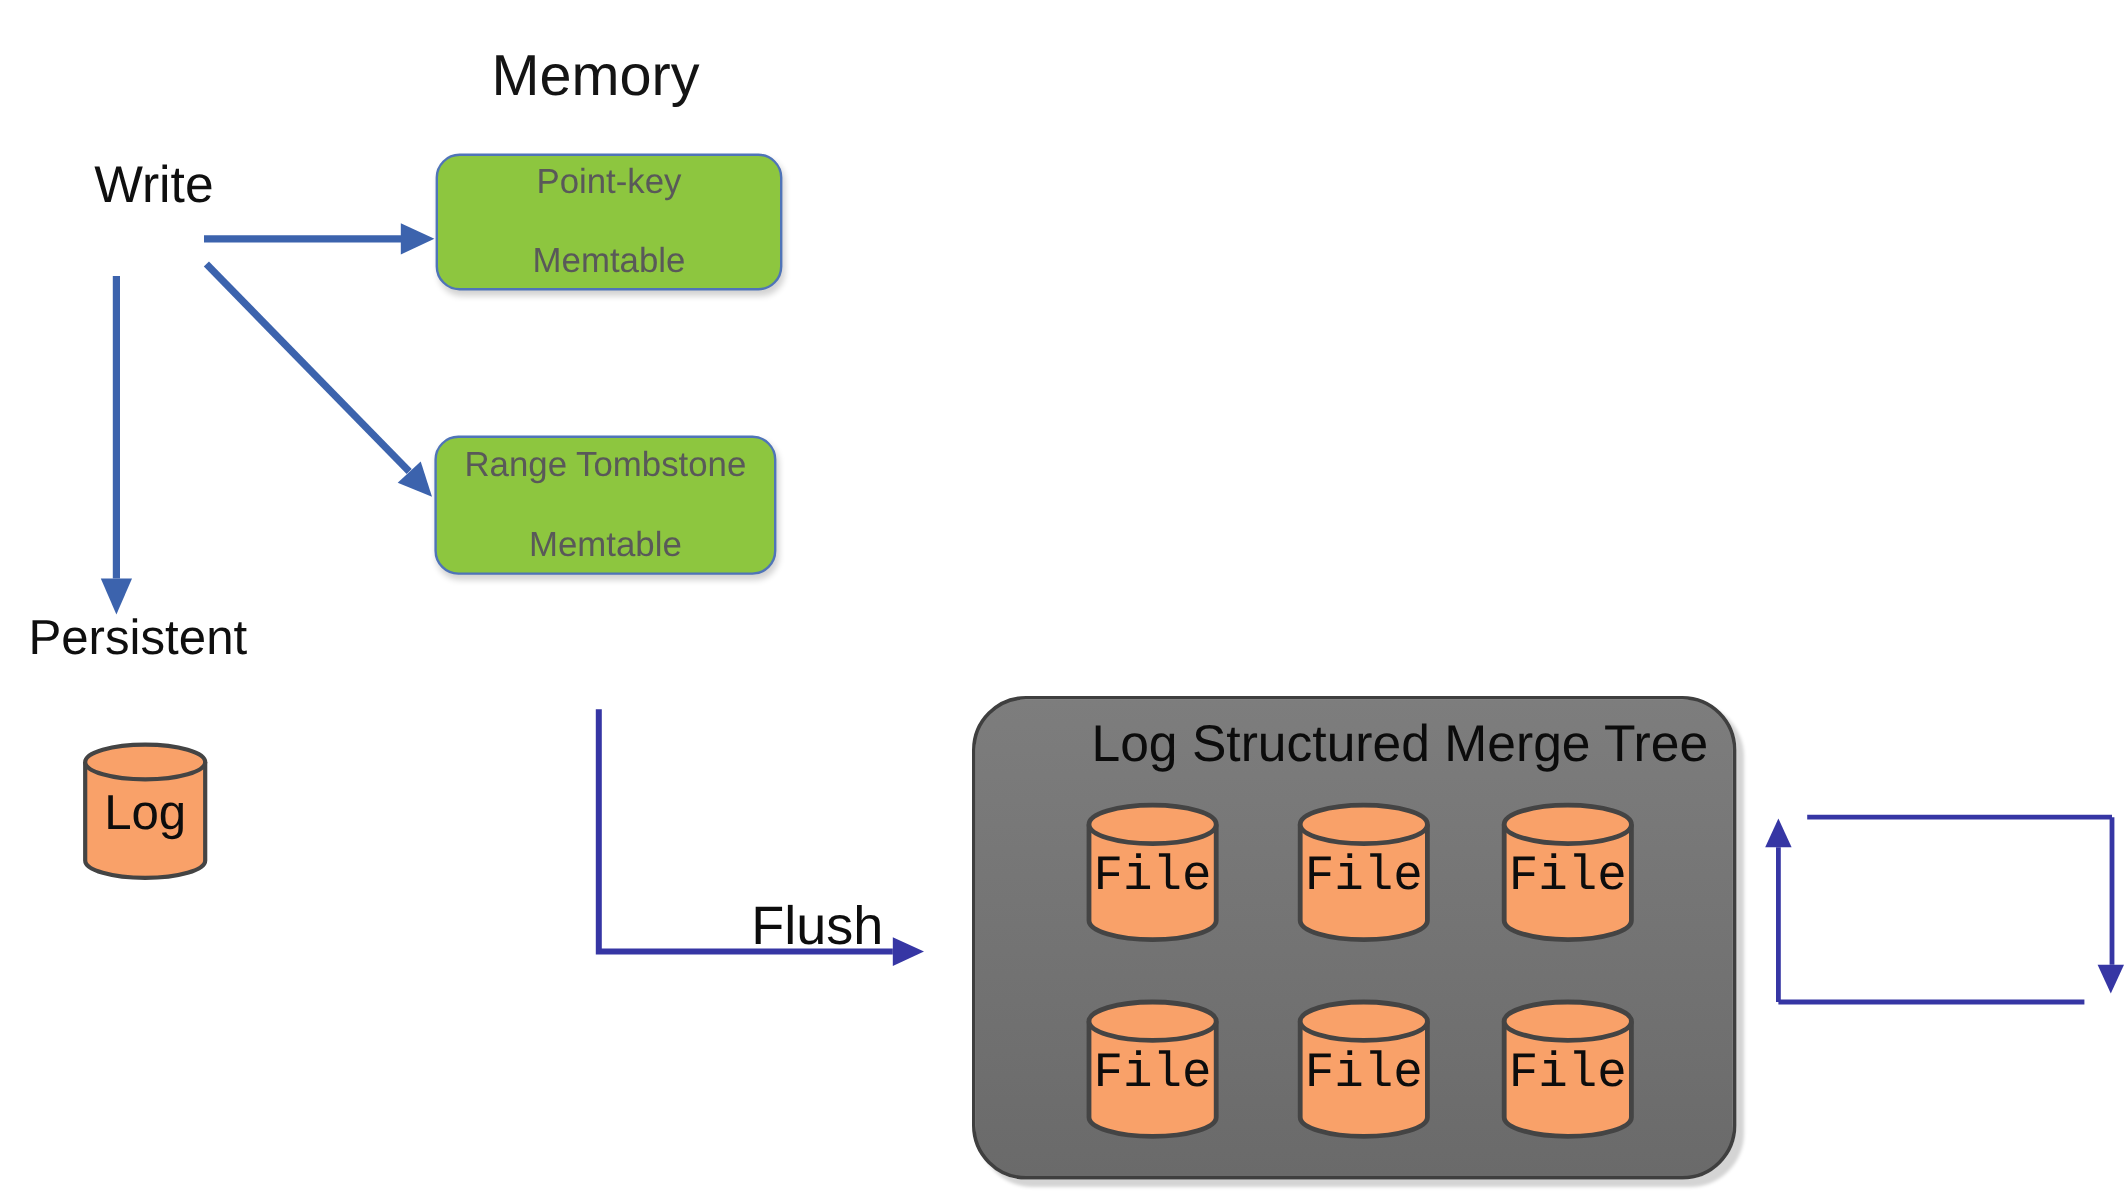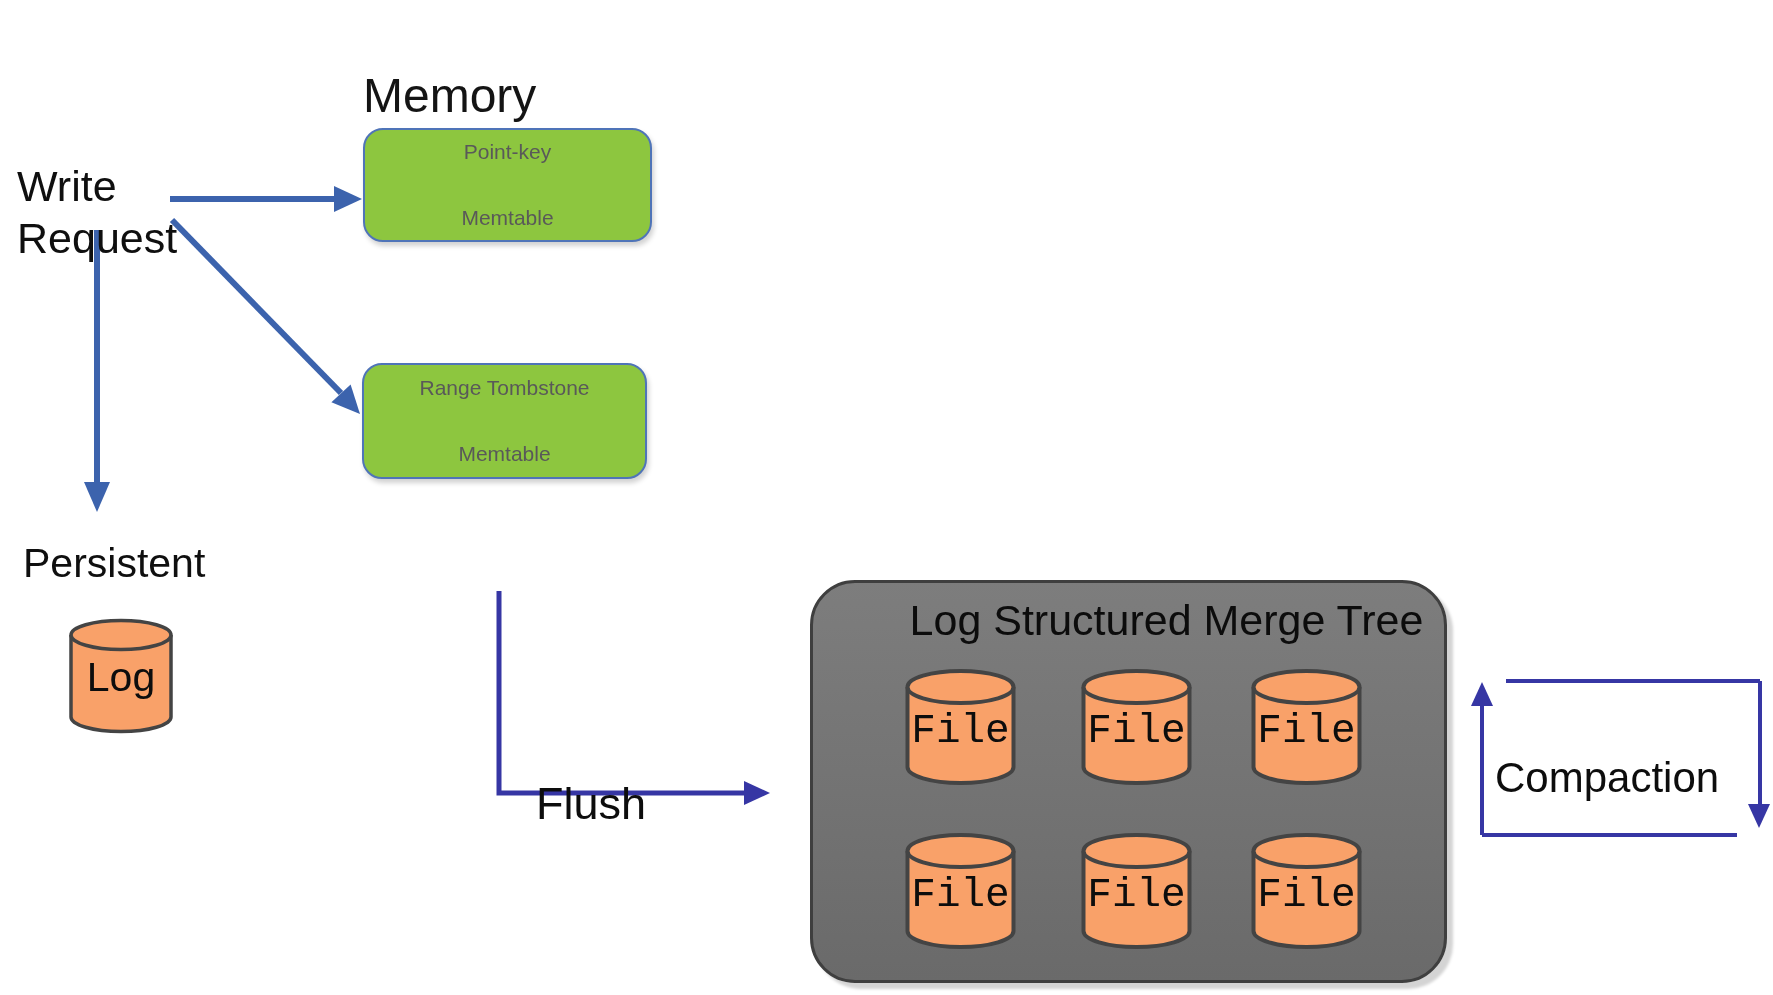--- a/index.html
+++ b/index.html
@@ -2,33 +2,33 @@
 <html style="--arrow_steel_blue: #3c63ad; --arrow_indigo: #3636a4; --green_fill: #8dc63f; --green_border: #4f74b8; --memtable_text: #595959; --orange_fill: #f9a169; --cylinder_border: #444444; --gray_fill: #747474; --gray_border: #3f3f3f; --text_black: #111111;"><head>
 <meta charset="utf-8">
 <style>
   html,body{margin:0;padding:0;background:#ffffff;}
   .canvas{
     position:relative;width:1773px;height:995px;background:#ffffff;overflow:hidden;
     font-family:"Liberation Sans","DejaVu Sans",sans-serif;color:var(--text_black,#111);
   }
   .arrows{position:absolute;left:0;top:0;width:1773px;height:995px;pointer-events:none;}
 
-  .label{position:absolute;text-align:left;margin-top:32px;}
+  .label{position:absolute;text-align:right;}
   .label span{display:block;padding-left:17px;}
 
   .memory-title{left:363px;top:36px;width:220px;font-size:48px;color:#141414;}
   .write-request{left:0px;top:128px;width:178px;font-size:43px;line-height:52px;color:#0f0f0f;}
   .persistent-storage{left:6px;top:504px;width:200px;font-size:41px;line-height:55px;color:#0f0f0f;}
   .flush-label{left:536px;top:746px;width:200px;font-size:45px;color:#0d0d0d;}
   .compaction-label{left:1495px;top:722px;width:265px;font-size:42px;color:#0d0d0d;}
 
   .memtable{
     position:absolute;display:flex;flex-direction:column;justify-content:center;align-items:center;
     background:var(--green_fill,#8dc63f);border:2px solid var(--green_border,#4f74b8);
-    border-radius:20px;color:var(--memtable_text,#595959);font-size:21px;line-height:38px;text-align:center;
+    border-radius:20px;color:var(--memtable_text,#595959);font-size:29px;line-height:38px;text-align:center;
     box-shadow:2px 4px 5px rgba(0,0,0,0.18);
     gap:28px;
   }
   .memtable-1{left:363px;top:128px;width:285px;height:110px;}
   .memtable-2{left:362px;top:363px;width:281px;height:112px;}
 
   .lsm-box{
     position:absolute;left:810px;top:580px;width:637px;height:403px;
     background:linear-gradient(#7d7d7d,#6a6a6a);
     border:3px solid var(--gray_border,#3f3f3f);border-radius:45px;
@@ -84,21 +84,20 @@
       <path class="shaft-indigo" stroke-width="4" d="M1760,681 L1760,804"></path>
       <polygon class="head-indigo" points="1759,828 1748,804 1770,804"></polygon>
       <path class="shaft-indigo" stroke-width="4" d="M1482,835 L1737,835"></path>
     </g>
   </svg>
 
   <div class="label memory-title">Memory</div>
 
   <div class="label write-request">
     <span>Write</span>
-    <span>Request</span>
   </div>
 
   <div class="memtable memtable-1">
     <span>Point-key</span>
     <span>Memtable</span>
   </div>
 
   <div class="memtable memtable-2">
     <span>Range Tombstone</span>
     <span>Memtable</span>
@@ -163,15 +162,14 @@
 
     <div class="cyl file-cyl" style="left:437px;top:249px">
       <svg viewBox="0 0 113 122">
         <path class="cyl-body" stroke-width="4" d="M3.5,19 v80 a53,16 0 0 0 106,0 v-80"></path>
         <ellipse class="cyl-top" stroke-width="4" cx="56.5" cy="19" rx="53" ry="16"></ellipse>
       </svg>
       <div class="cyl-label">File</div>
     </div>
   </div>
 
-  <div class="label compaction-label">Compaction</div>
 
 </div>
 
 </body></html>

